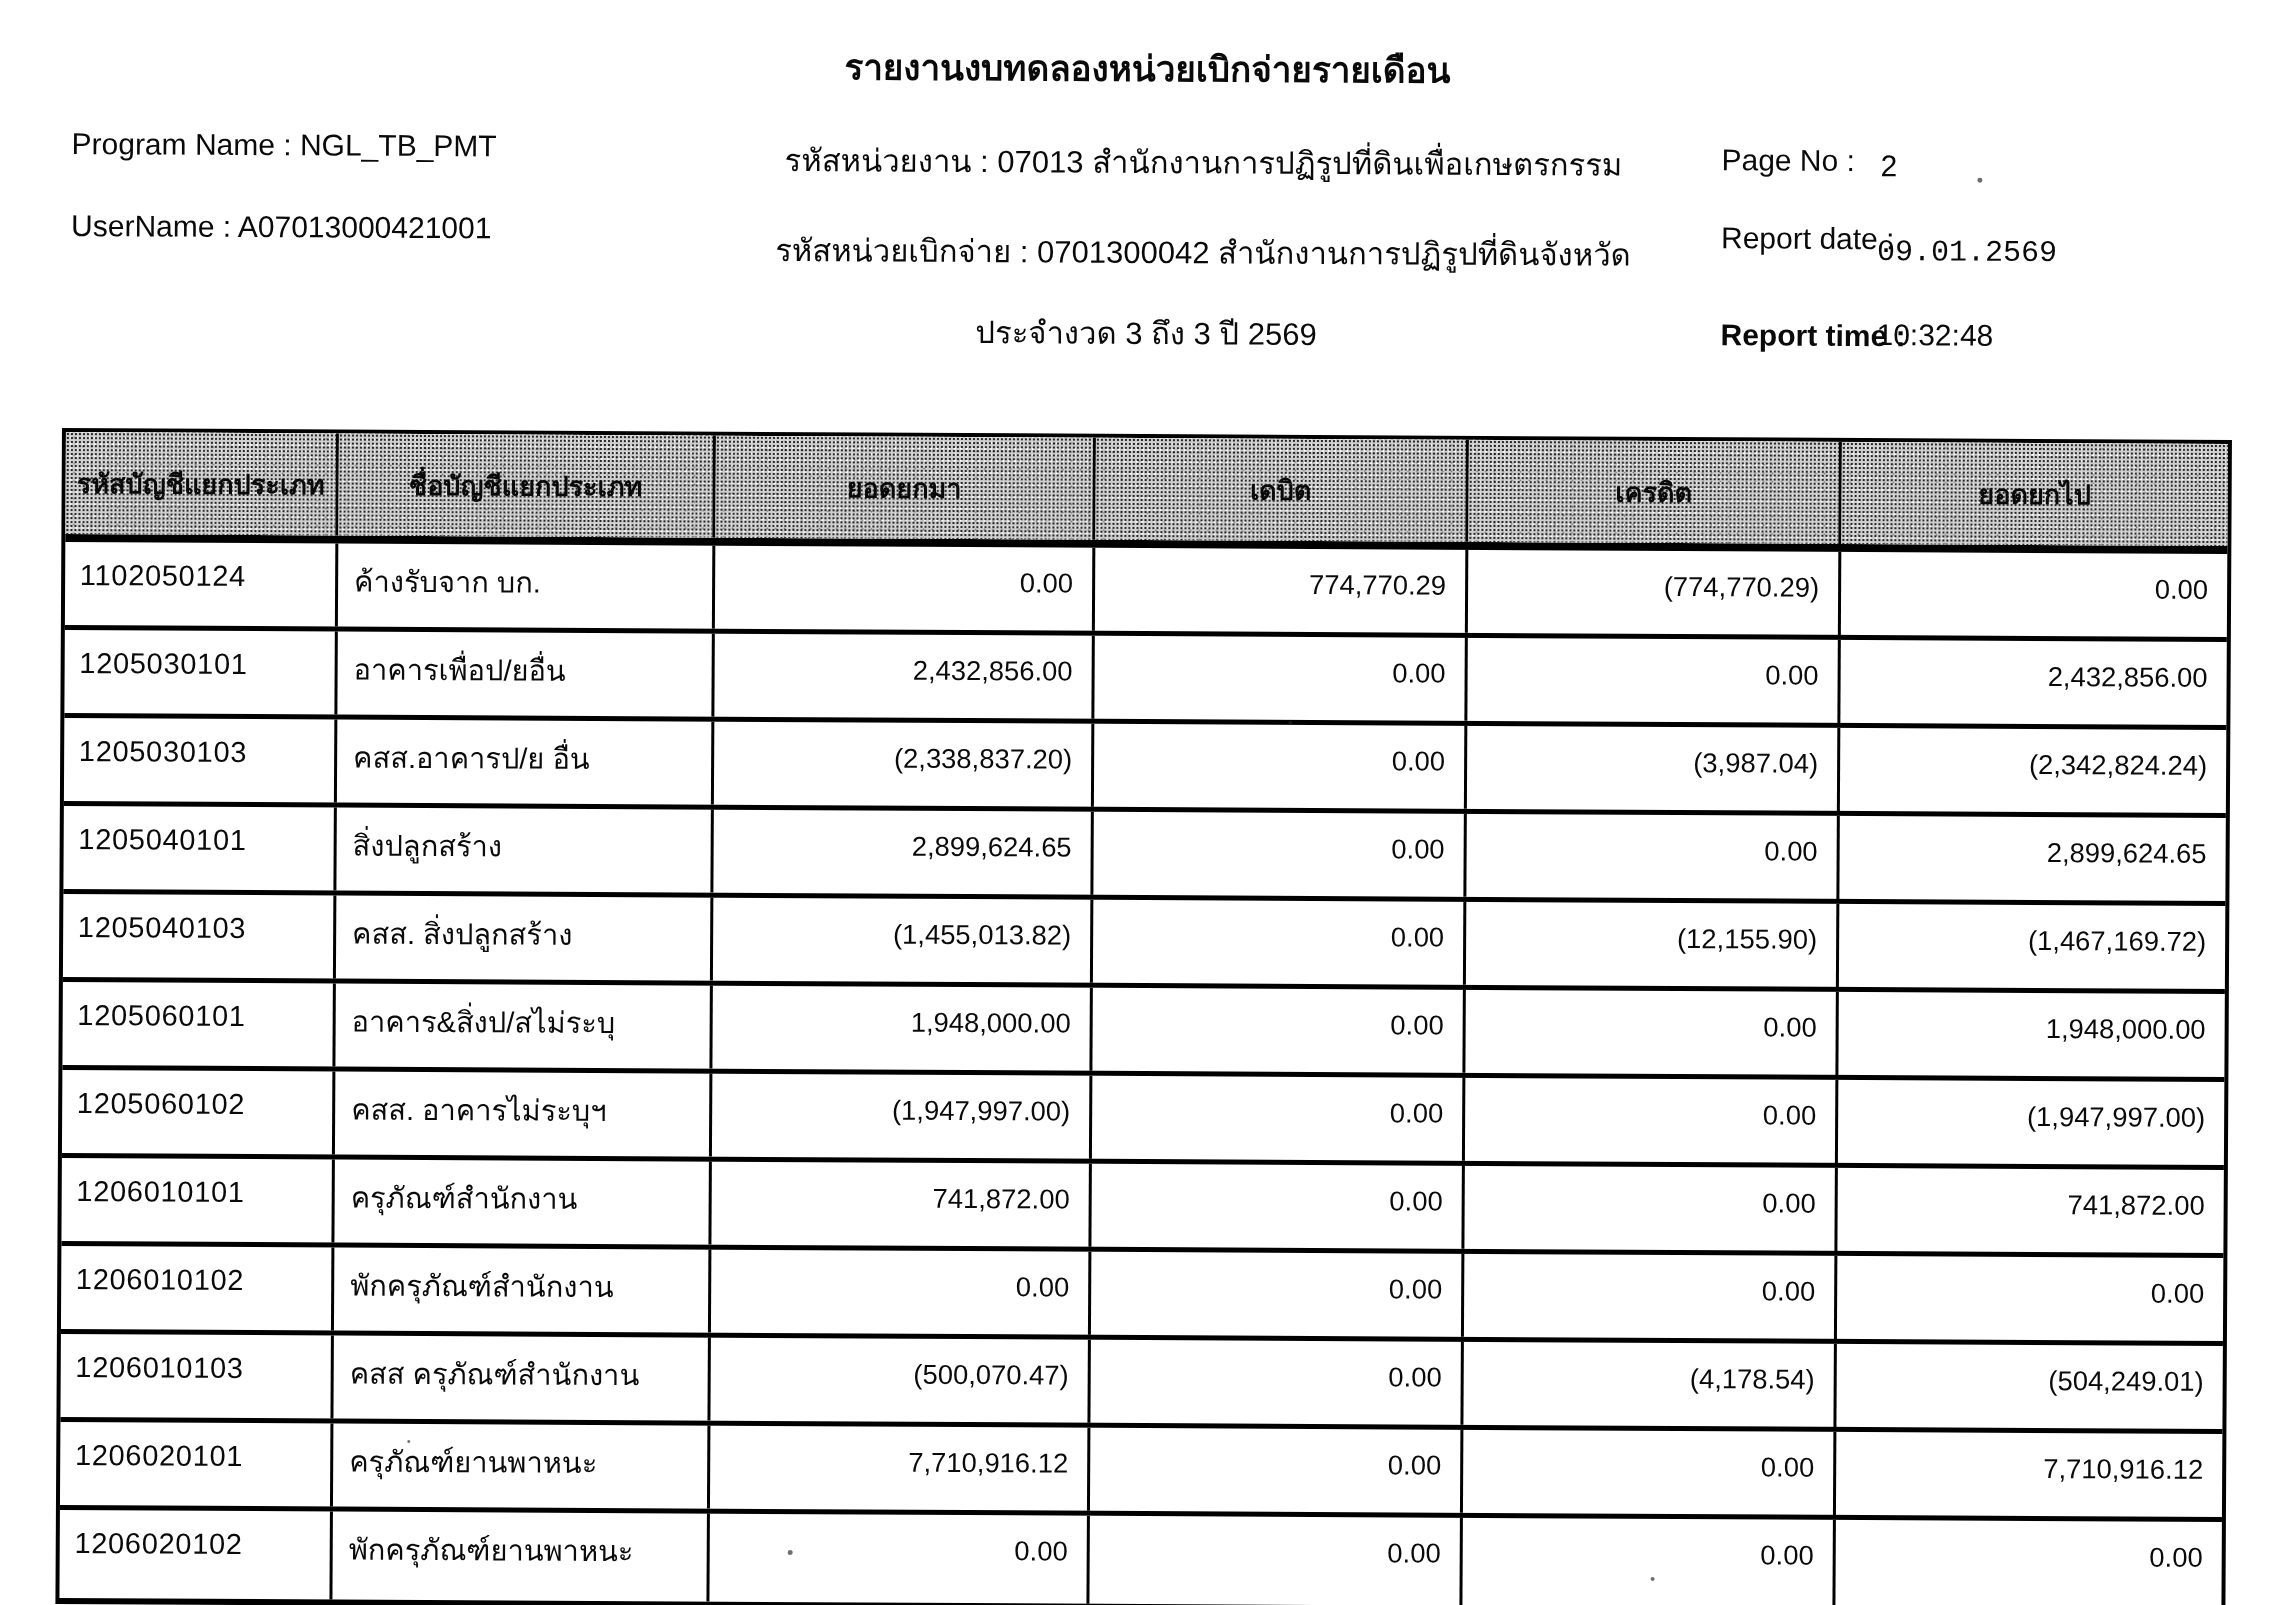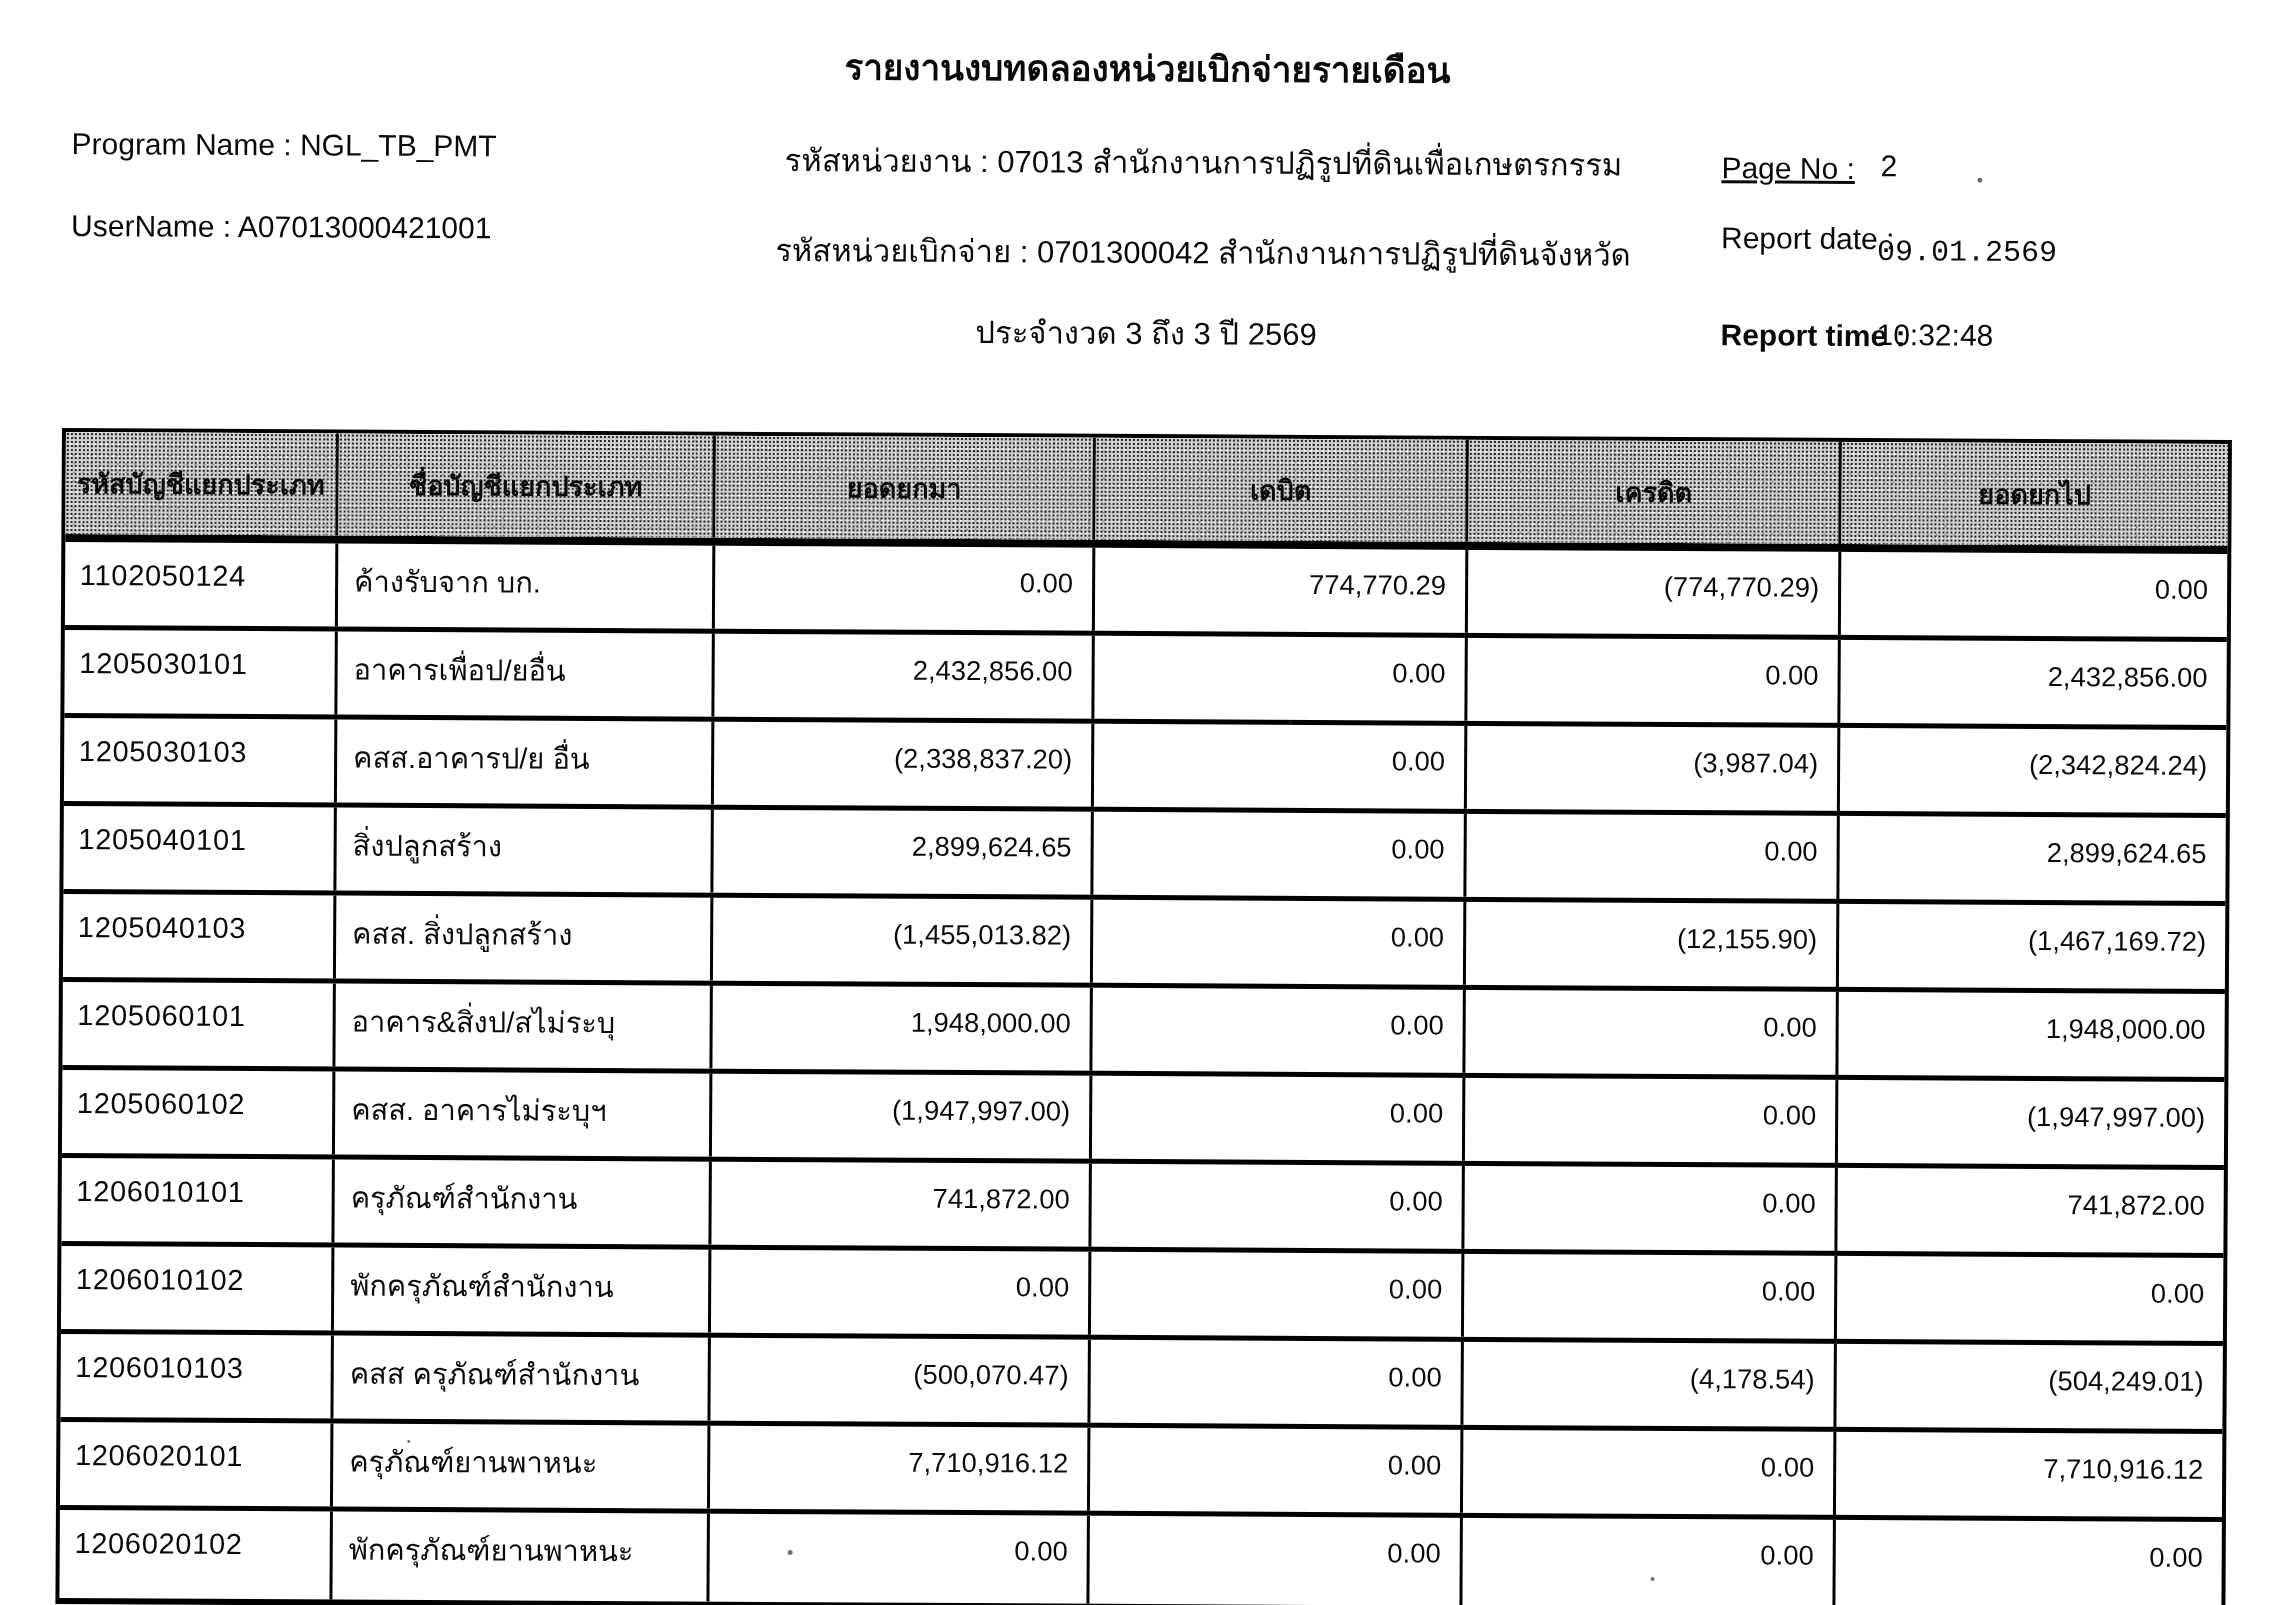--- a/index.html
+++ b/index.html
@@ -78,21 +78,21 @@
   </div>
   <div class="h-abs" style="left:72px; top:209px;">
     <span>UserName :</span>
     <span>A07013000421001</span>
   </div>
 
   <div class="center-line" style="top:131px;">รหัสหน่วยงาน : 07013 สำนักงานการปฏิรูปที่ดินเพื่อเกษตรกรรม</div>
   <div class="center-line" style="top:221px;">รหัสหน่วยเบิกจ่าย : 0701300042 สำนักงานการปฏิรูปที่ดินจังหวัด</div>
   <div class="center-line mid" style="top:302px;">ประจำงวด 3 ถึง 3 ปี 2569</div>
 
-  <div class="h-abs" style="left:1722px; top:142px;text-decoration:underline;">Page No :</div>
+  <div class="h-abs" style="left:1722px; top:134px;">Page No :</div>
   <div class="h-abs" style="left:1881px; top:139px;">2</div>
   <div class="h-abs" style="left:1722px; top:212px;">Report date :</div>
   <div class="h-abs" style="left:1878px; top:225px;font-family:Liberation Mono, monospace;">09.01.2569</div>
   <div class="h-abs" style="left:1722px; top:309px;font-weight:bold;">Report time :</div>
   <div class="h-abs" style="left:1878px; top:308px;">10:32:48</div>
 
   <div class="table">
     <div class="trow theader">
       <div class="cell c0 hcell">รหัสบัญชีแยกประเภท</div>
       <div class="cell c1 hcell">ชื่อบัญชีแยกประเภท</div>

